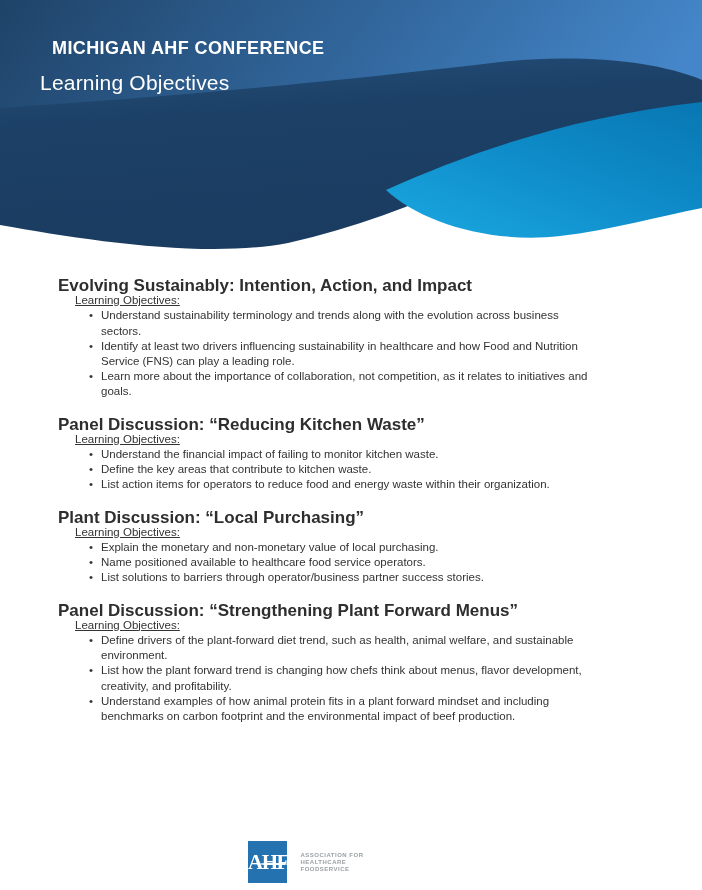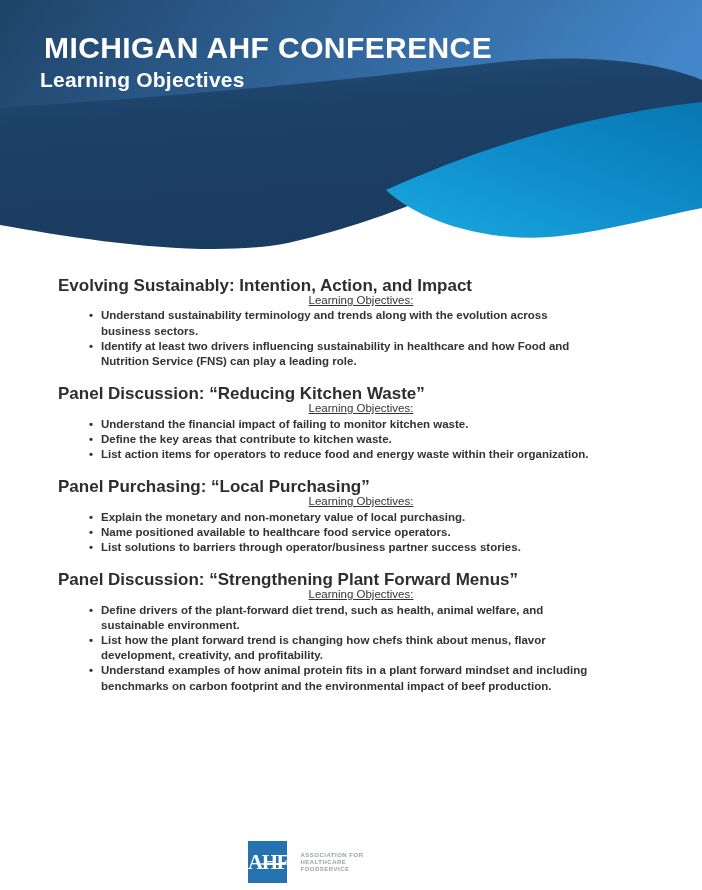--- a/index.html
+++ b/index.html
@@ -7,39 +7,39 @@
     width:702px;height:890px;background:#ffffff;overflow:hidden;
     font-family:"Liberation Sans", sans-serif;color:#333333;
   }
   .page{position:relative;width:702px;height:890px;background:#ffffff;}
 
   
   .hero{position:relative;width:702px;height:258px;}
   .hero svg{position:absolute;left:0;top:0;display:block;}
   .hero-text{position:absolute;left:40px;top:27px;color:#ffffff;}
   .hero-text h1{
-    margin:4px;font-size:30px;font-weight:bold;letter-spacing:.4px;line-height:1.1;
+    margin:12px;font-size:18px;font-weight:bold;letter-spacing:.4px;line-height:1.1;
   }
   .hero-text .subtitle{
-    margin-top:3px;font-size:21px;font-weight:bold;letter-spacing:.2px;line-height:1.1;
+    margin-top:3px;font-size:21px;font-weight:normal;letter-spacing:.2px;line-height:1.1;
   }
 
   
   .content{
     padding:20px 55px 0 58px;
     font-size:11.5px;line-height:15.2px;color:#333333;
   }
   .doc-section{margin:0 0 0 0;}
   .doc-section + .doc-section{margin-top:17px;}
   .doc-section h2{
     margin:0;font-size:17px;font-weight:bold;color:#2e2e2e;line-height:15.2px;
   }
   .desc{margin:0 0 0 17px;max-width:522px;}
-  .lo-label{margin:0 0 0 17px;text-decoration:underline;text-align:center;}
-  ul.objectives{margin:0;padding:0;list-style:none;font-weight:bold;}
+  .lo-label{margin:0 0 0 17px;text-decoration:underline;}
+  ul.objectives{margin:0;padding:0;list-style:none;}
   ul.objectives li{
     position:relative;padding-left:43px;max-width:498px;
   }
   ul.objectives li::before{
     content:"\2022";position:absolute;left:31px;top:0;
   }
 
   
   .footer{
     position:absolute;left:0;top:841px;width:612px;
@@ -97,33 +97,34 @@
   </header>
 
   <main class="content">
 
   <section class="doc-section">
         <h2>Evolving Sustainably: Intention, Action, and Impact</h2>
         <div class="lo-label">Learning Objectives:</div>
         <ul class="objectives">
           <li>Understand sustainability terminology and trends along with the evolution across business sectors.</li>
           <li>Identify at least two drivers influencing sustainability in healthcare and how Food and Nutrition Service (FNS) can play a leading role.</li>
+          <li>Learn more about the importance of collaboration, not competition, as it relates to initiatives and goals.</li>
         </ul>
       </section>
       <section class="doc-section">
         <h2>Panel Discussion: “Reducing Kitchen Waste”</h2>
         <div class="lo-label">Learning Objectives:</div>
         <ul class="objectives">
           <li>Understand the financial impact of failing to monitor kitchen waste.</li>
           <li>Define the key areas that contribute to kitchen waste.</li>
           <li>List action items for operators to reduce food and energy waste within their organization.</li>
         </ul>
       </section>
       <section class="doc-section">
-        <h2>Panel Purchasing: “Local Purchasing”</h2>
+        <h2>Plant Discussion: “Local Purchasing”</h2>
         <div class="lo-label">Learning Objectives:</div>
         <ul class="objectives">
           <li>Explain the monetary and non-monetary value of local purchasing.</li>
           <li>Name positioned available to healthcare food service operators.</li>
           <li>List solutions to barriers through operator/business partner success stories.</li>
         </ul>
       </section>
       <section class="doc-section">
         <h2>Panel Discussion: “Strengthening Plant Forward Menus”</h2>
         <div class="lo-label">Learning Objectives:</div>

